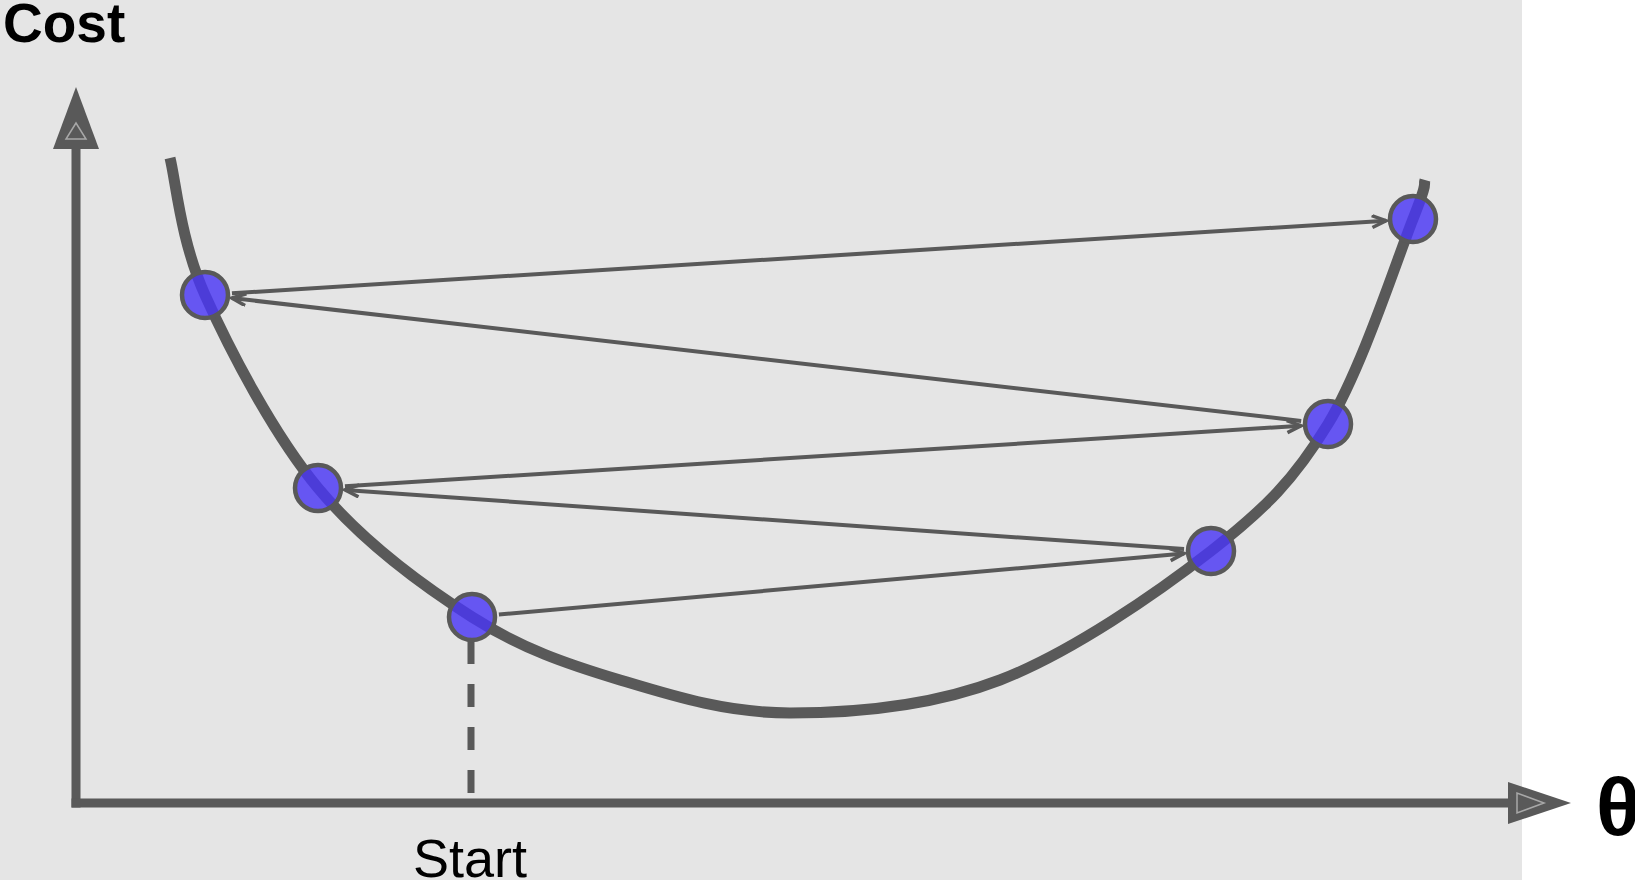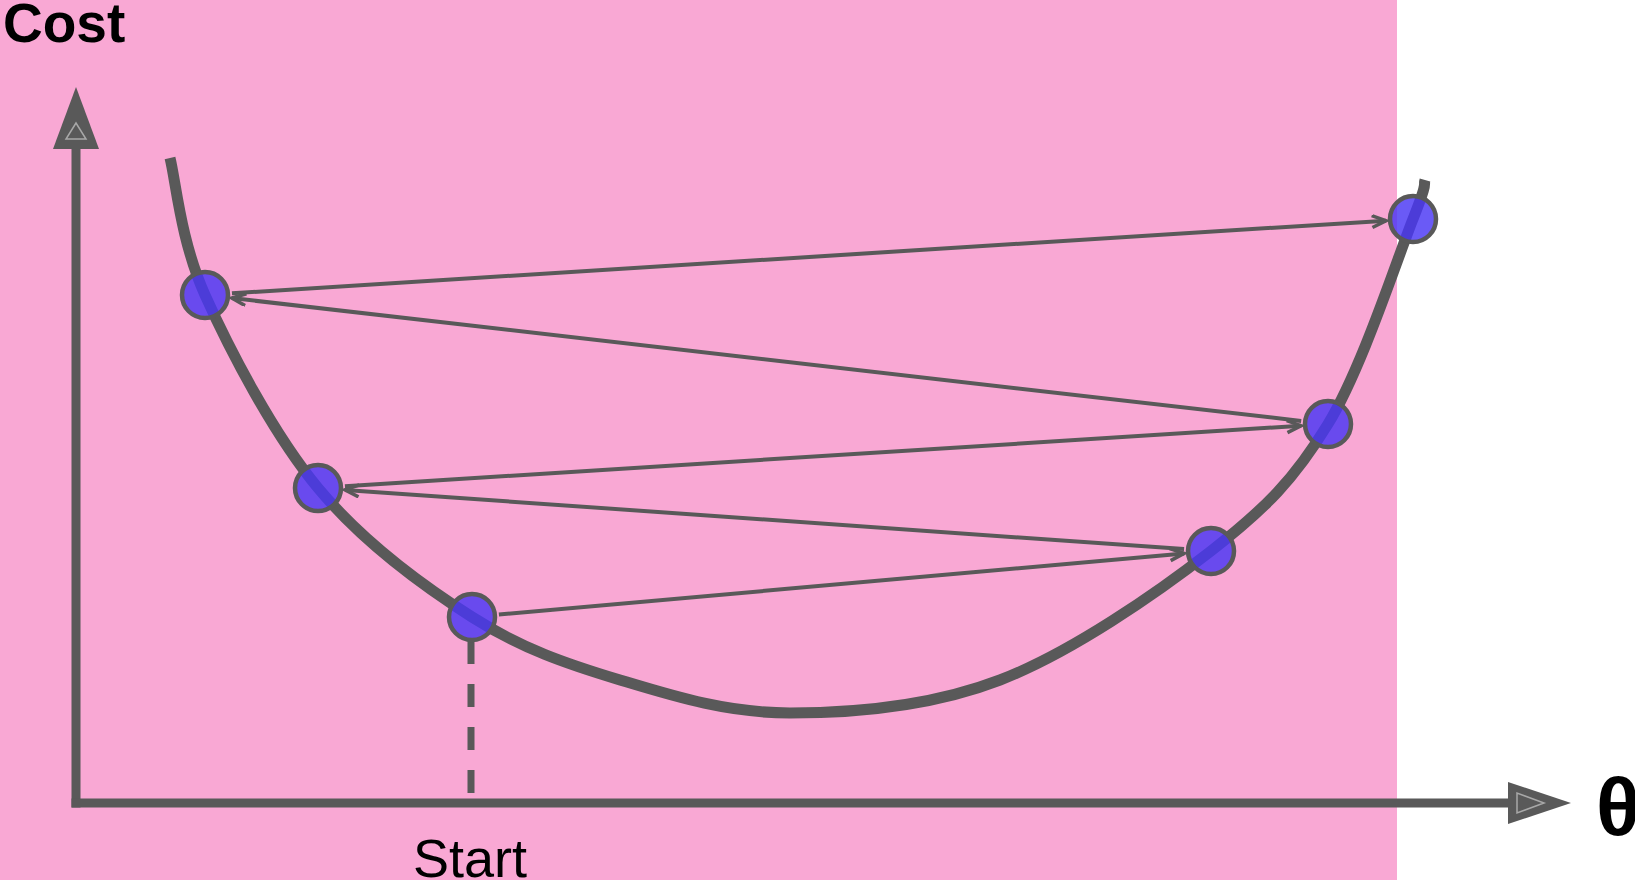--- a/index.html
+++ b/index.html
@@ -6,23 +6,23 @@
     margin: 0;
     padding: 0;
     background: #ffffff;
     width: 1635px;
     height: 880px;
     overflow: hidden;
     font-family: "Liberation Sans", sans-serif;
   }
   .diagram-container {
     position: relative;
-    width: 1397px;
+    width: 1522px;
     height: 880px;
-    background: #f9a8d4;
+    background: #e5e5e5;
   }
   .diagram-svg {
     position: absolute;
     left: 0;
     top: 0;
     width: 1635px;
     height: 880px;
   }
   .axis-label-y {
     position: absolute;

